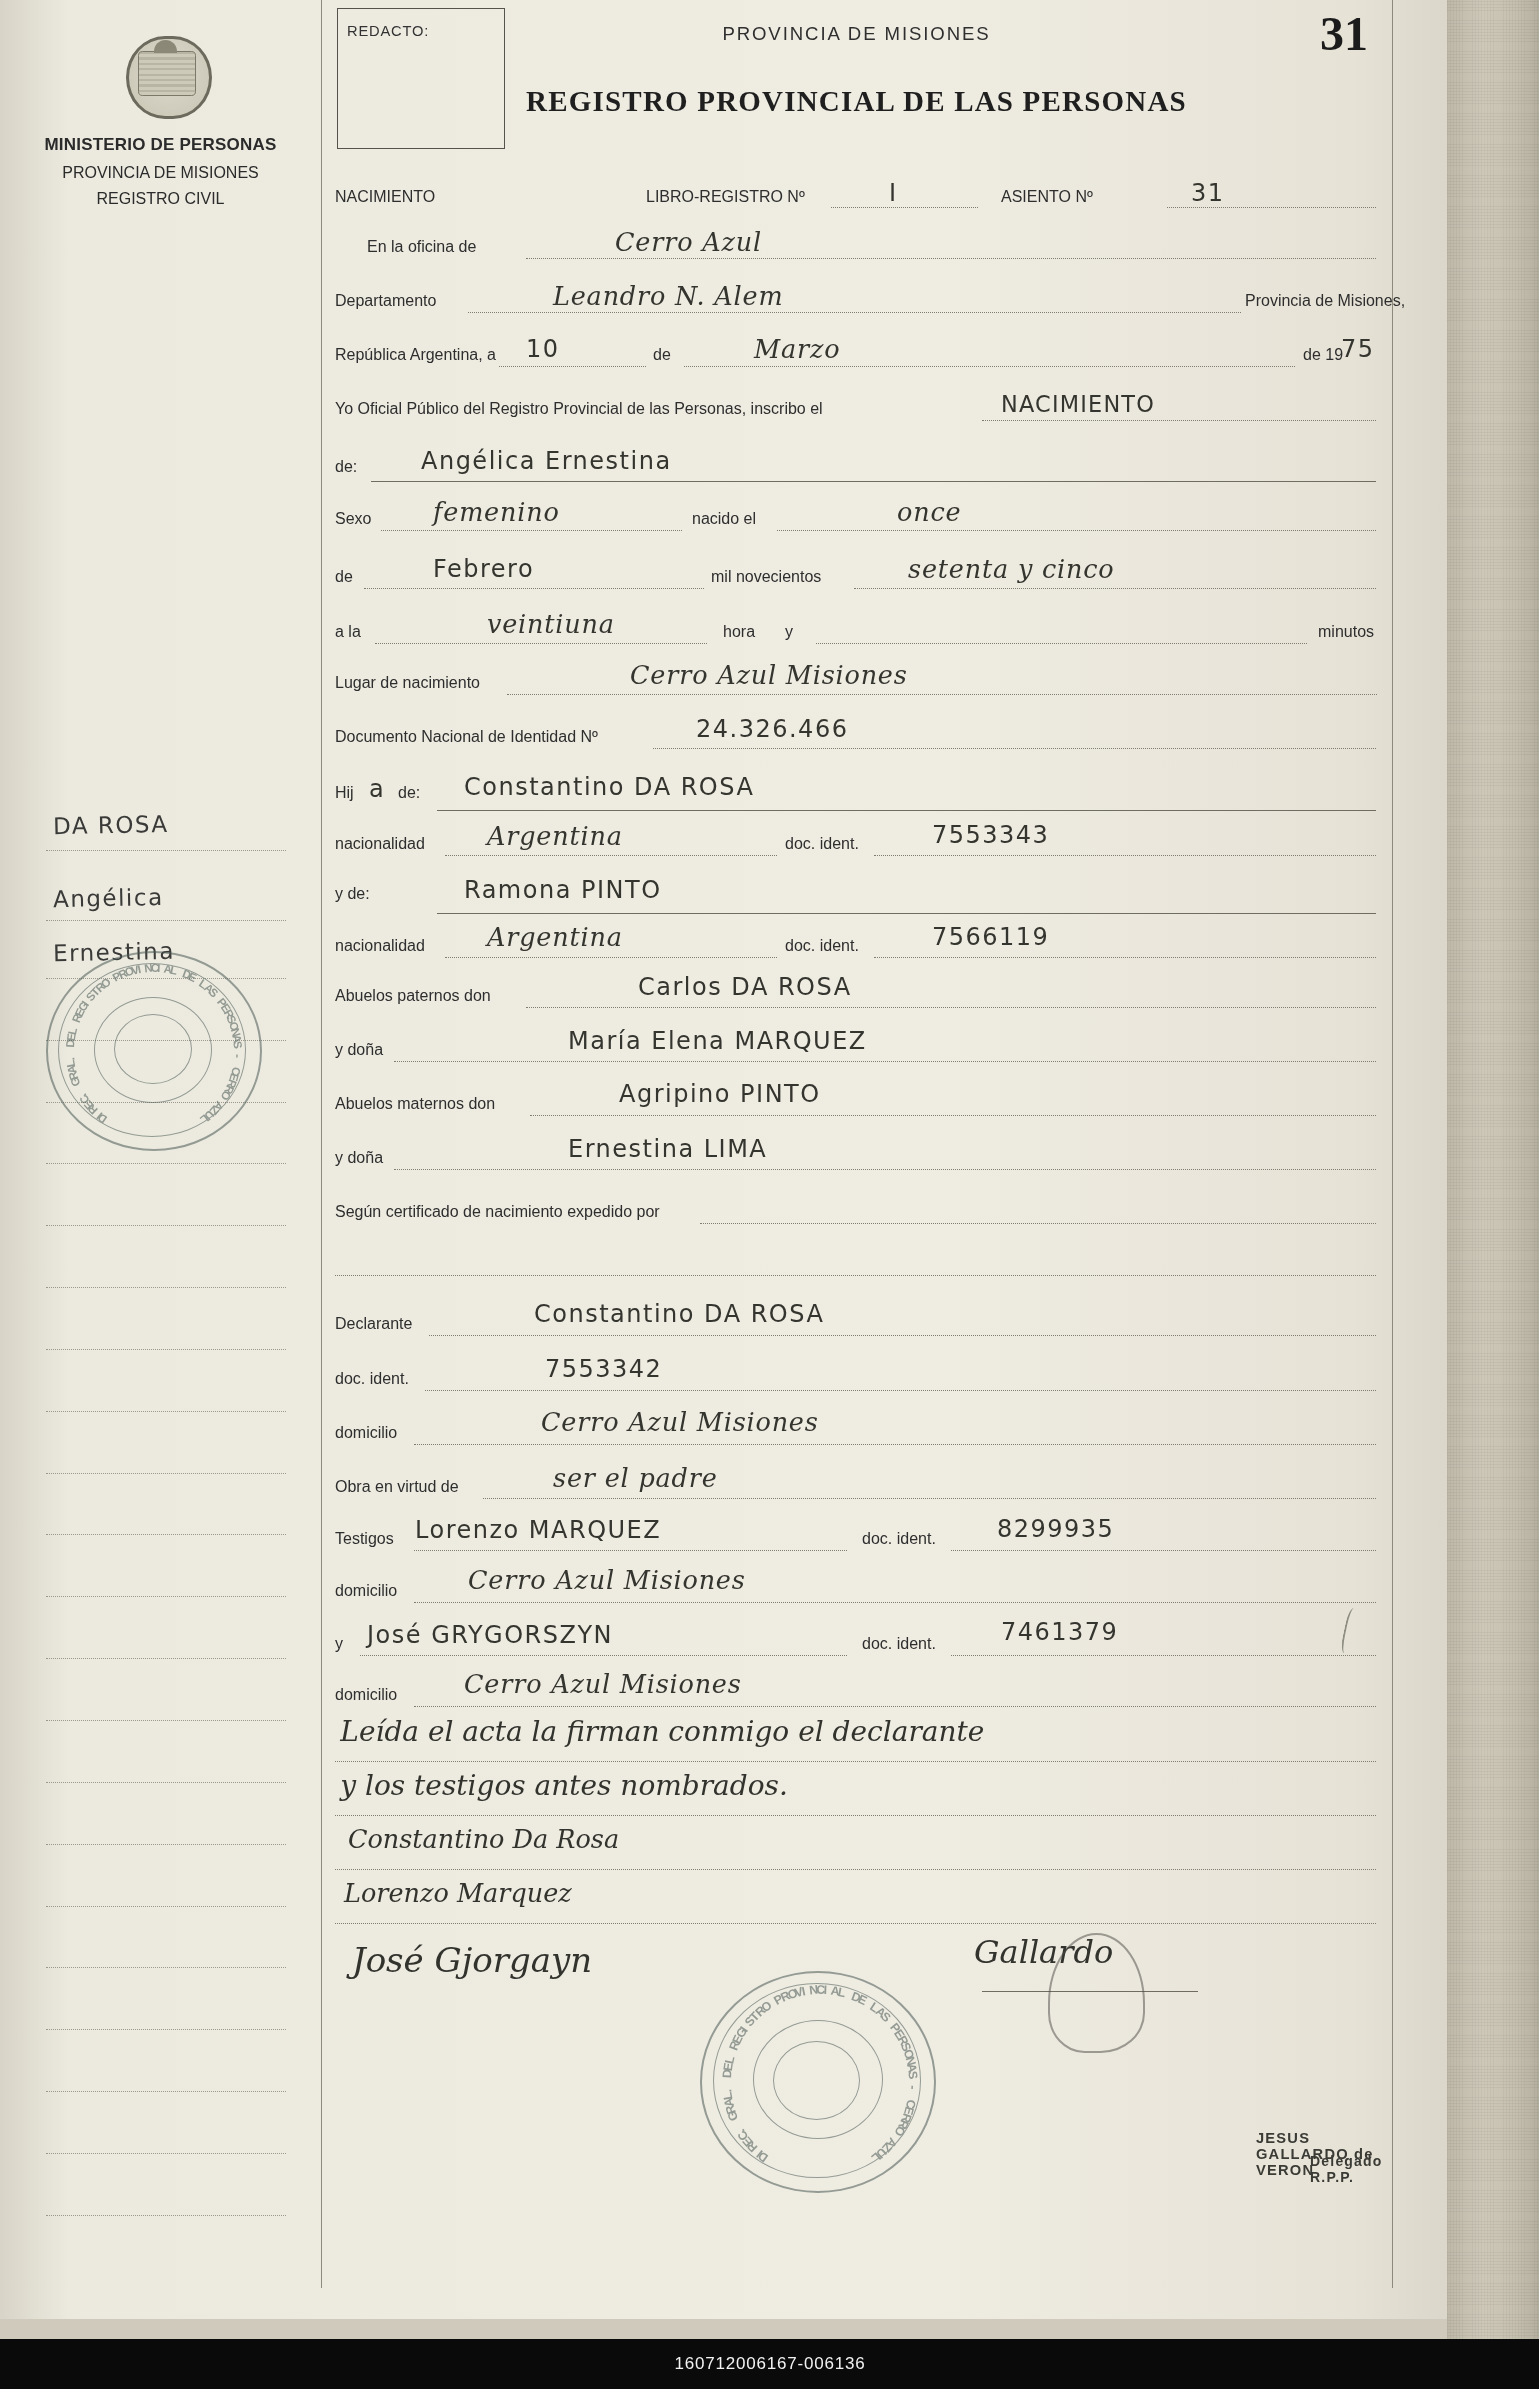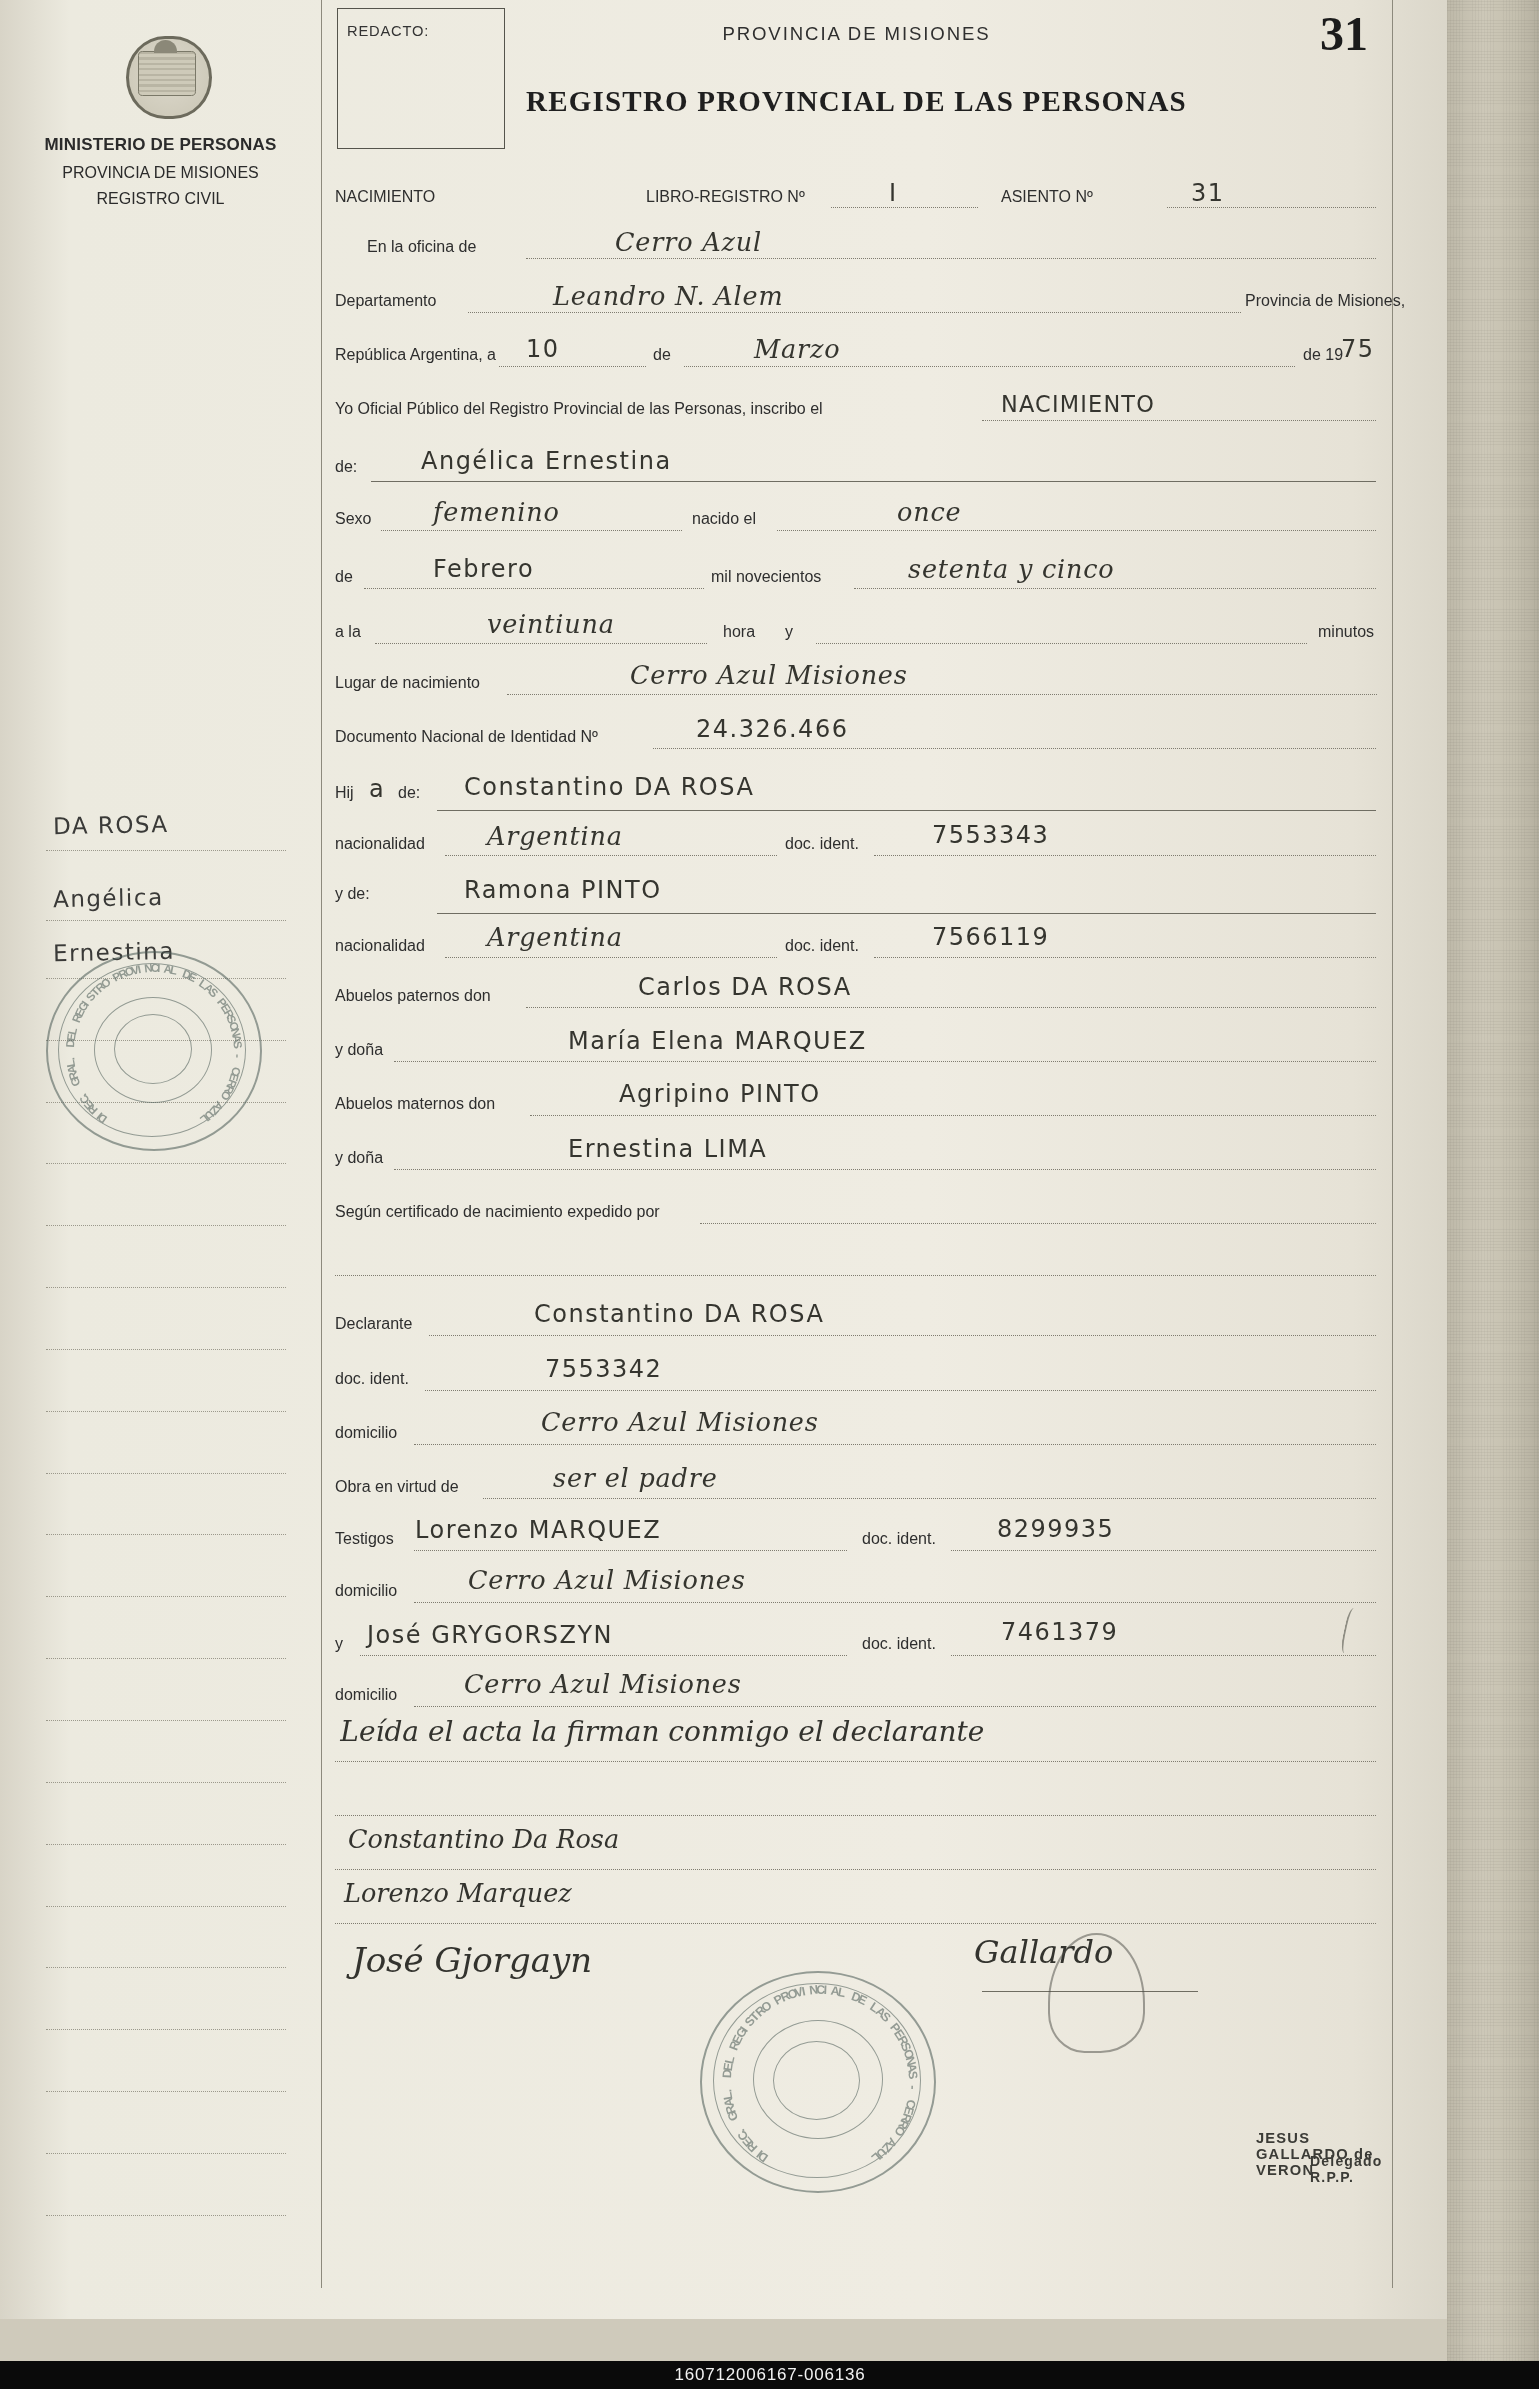--- a/index.html
+++ b/index.html
@@ -25,21 +25,21 @@
     background:linear-gradient(90deg,#bdb8a8,#cdc8b8 40%,#c4bfae 75%,#b3ae9e);
   }
   #binding-tex{
     position:absolute;right:0;top:0;width:93px;height:2389px;
     background-image:repeating-linear-gradient(0deg,rgba(0,0,0,.05) 0 0.8px,transparent 0.8px 3.1px),
                      repeating-linear-gradient(90deg,rgba(0,0,0,.04) 0 0.8px,transparent 0.8px 3.1px);
     opacity:.8;
   }
   
   #caption-bar{
-    position:absolute;left:0;bottom:0;width:1540px;height:28px;
+    position:absolute;left:0;bottom:0;width:1540px;height:50px;
     background:#0a0a0a;color:#f2f2f2;
     display:flex;align-items:center;justify-content:center;
     font-size:17px;letter-spacing:0.8px;
     font-family:"Liberation Sans", sans-serif;
   }
 
   
   #left-col{
     position:absolute;left:0;top:0;width:321px;height:2288px;
   }
@@ -521,20 +521,21 @@
     <div class="dots" style="left:93px;top:29px;width:962px"></div>
     <div class="hand cursive" style="left:143px;top:-7.7px">Cerro Azul Misiones</div>
   </div>
 
   <div class="dots" style="left:14px;top:1761px;width:1041px"></div>
   <div class="dots" style="left:14px;top:1815px;width:1041px"></div>
   <div class="dots" style="left:14px;top:1869px;width:1041px"></div>
   <div class="dots" style="left:14px;top:1923px;width:1041px"></div>
 
   <div class="sigline" style="left:19.3px;top:1715px;font-size:28px;">Leída el acta la firman conmigo el declarante</div>
+  <div class="sigline" style="left:19.3px;top:1769px;font-size:28px;">y los testigos antes nombrados.</div>
 
   <div class="sigline" style="left:27px;top:1824px;font-size:25.5px;">Constantino Da Rosa</div>
   <div class="sigline" style="left:23px;top:1878px;font-size:25.5px;">Lorenzo Marquez</div>
   <div class="sigline" style="left:31px;top:1940px;font-size:34px;">José Gjorgayn</div>
   <div class="sigline" style="left:653px;top:1933px;font-size:32px;">Gallardo</div>
   <div class="solid" style="left:661px;top:1991px;width:216px;"></div>
 
   <div id="seal-blob"></div>
   <div id="rp-mark"></div>
 

